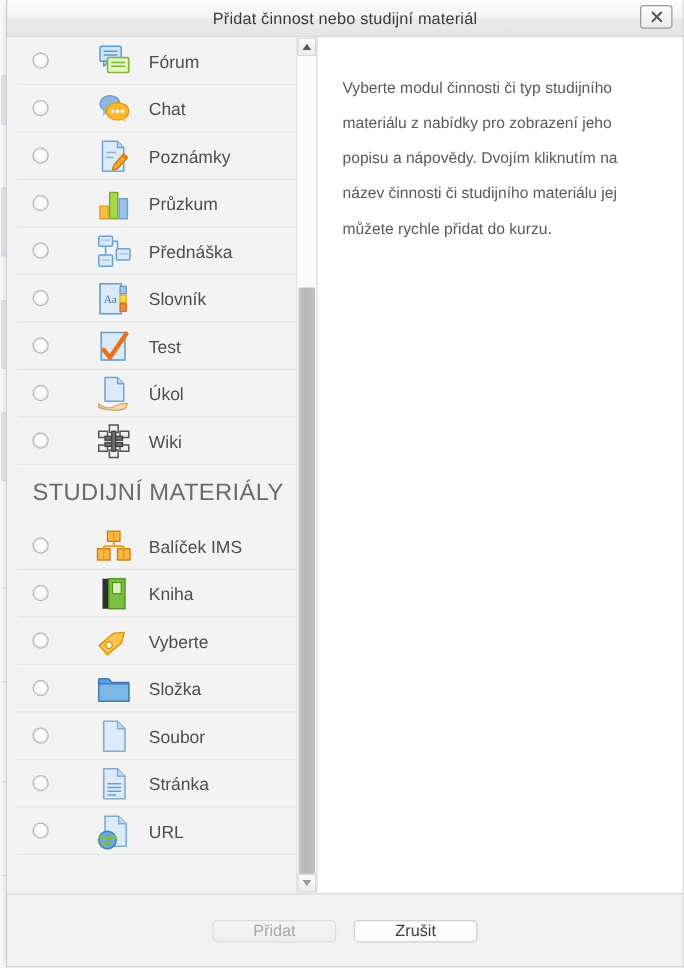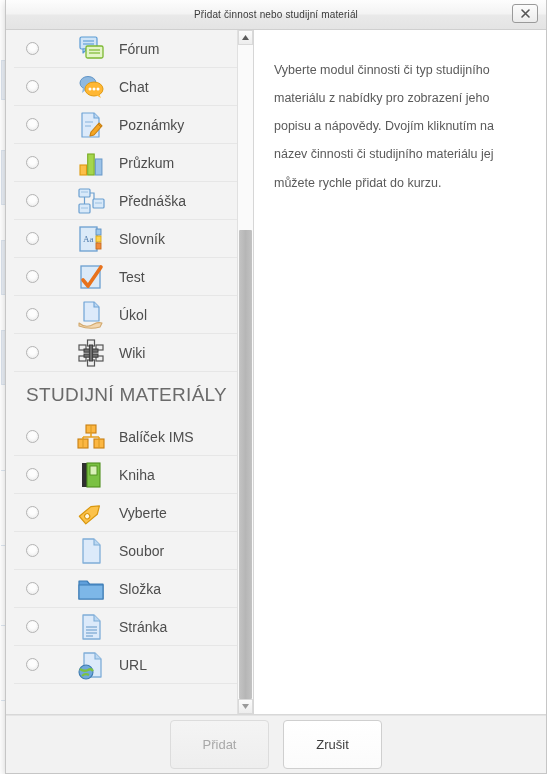--- a/index.html
+++ b/index.html
@@ -64,21 +64,21 @@
     position: relative;
     height: 29px;
     flex: 0 0 29px;
     background: linear-gradient(to bottom, #fdfdfd 0%, #f3f3f3 48%, #e9e9e9 52%, #e4e4e4 100%);
     border-bottom: 1px solid #cfcfcf;
     display: flex;
     align-items: center;
     justify-content: center;
   }
   .titlebar-title {
-    font-size: 10px;
+    font-size: 13px;
     color: #3a3a3a;
     letter-spacing: 0.15px;
     white-space: nowrap;
   }
   .close-btn {
     position: absolute;
     right: 8px;
     top: 4px;
     width: 26px;
     height: 19px;
@@ -245,21 +245,21 @@
     height: 57px;
     background: #f2f2f2;
     border-top: 1px solid #e4e4e4;
     display: flex;
     align-items: center;
     justify-content: center;
     gap: 14px;
   }
   .btn {
     min-width: 99px;
-    height: 49px;
+    height: 18px;
     border-radius: 4px;
     font-size: 13px;
     display: flex;
     align-items: center;
     justify-content: center;
     box-sizing: border-box;
     padding: 0 14px;
   }
   .btn-primary {
     background: linear-gradient(to bottom, #f4f4f4, #eeeeee);
@@ -472,35 +472,35 @@
                       <circle cx="11" cy="16" r="2.6" fill="#fff8e3" stroke="#d8970f" stroke-width="1.1"></circle>
                     </g>
                   </svg>
                 </span>
                 <span class="mod-label">Vyberte</span>
               </div>
               <div class="mod-row">
                 <span class="radio"></span>
                 <span class="icon-cell">
                   <svg width="32" height="32" viewBox="0 0 32 32">
+                    <path d="M4 8 h8 l2.5 3 H28 v15 H4 Z" fill="#5f9fdb" stroke="#3d7cb5" stroke-width="1.2" stroke-linejoin="round"></path>
+                    <path d="M4 12 H28 v14 H4 Z" fill="#7db7e8" stroke="#3d7cb5" stroke-width="1.1"></path>
+                  </svg>
+                </span>
+                <span class="mod-label">Složka</span>
+              </div>
+              <div class="mod-row">
+                <span class="radio"></span>
+                <span class="icon-cell">
+                  <svg width="32" height="32" viewBox="0 0 32 32">
                     <path d="M8 4 h11 l6 6 v18 H8 Z" fill="#dceafa" stroke="#7fadd8" stroke-width="1.3" stroke-linejoin="round"></path>
                     <path d="M19 4 v6 h6" fill="#bcd8f2" stroke="#7fadd8" stroke-width="1.1"></path>
                   </svg>
                 </span>
                 <span class="mod-label">Soubor</span>
-              </div>
-              <div class="mod-row">
-                <span class="radio"></span>
-                <span class="icon-cell">
-                  <svg width="32" height="32" viewBox="0 0 32 32">
-                    <path d="M4 8 h8 l2.5 3 H28 v15 H4 Z" fill="#5f9fdb" stroke="#3d7cb5" stroke-width="1.2" stroke-linejoin="round"></path>
-                    <path d="M4 12 H28 v14 H4 Z" fill="#7db7e8" stroke="#3d7cb5" stroke-width="1.1"></path>
-                  </svg>
-                </span>
-                <span class="mod-label">Složka</span>
               </div>
               <div class="mod-row">
                 <span class="radio"></span>
                 <span class="icon-cell">
                   <svg width="32" height="32" viewBox="0 0 32 32">
                     <path d="M8 4 h11 l6 6 v18 H8 Z" fill="#dceafa" stroke="#7fadd8" stroke-width="1.3" stroke-linejoin="round"></path>
                     <path d="M19 4 v6 h6" fill="#bcd8f2" stroke="#7fadd8" stroke-width="1.1"></path>
                     <g stroke="#6f9fcd" stroke-width="1.1">
                       <line x1="11" y1="16" x2="22" y2="16"></line>
                       <line x1="11" y1="19" x2="22" y2="19"></line>

